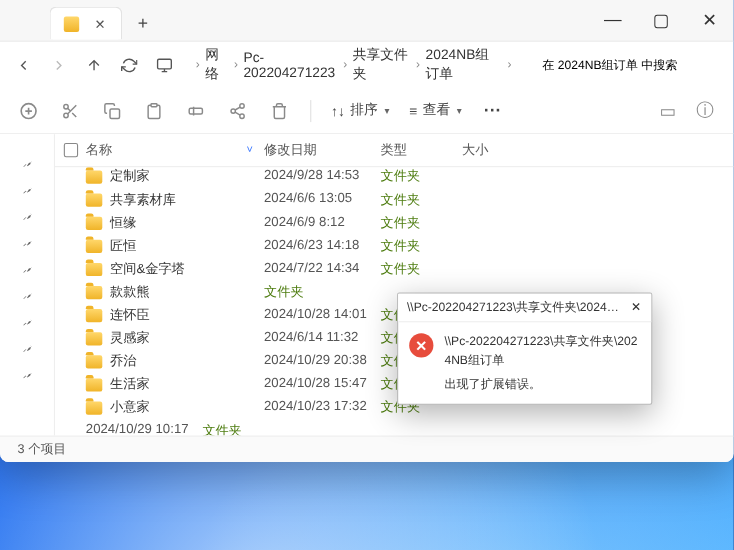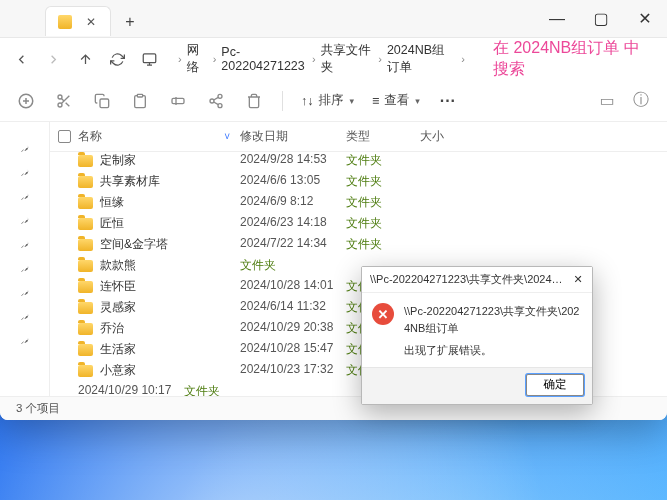--- a/index.html
+++ b/index.html
@@ -12,21 +12,21 @@
 .tab-ico{width:14px;height:14px;background:linear-gradient(#ffd76a,#f0b429);border-radius:2px}
 .tab-x{width:14px;height:14px;display:flex;align-items:center;justify-content:center;color:#555;margin-left:4px}
 .newtab{width:26px;height:26px;margin:6px 0 0 6px;display:flex;align-items:center;justify-content:center;color:#444;border-radius:4px}
 .winctrl{margin-left:auto;display:flex}
 .wcbtn{width:44px;height:38px;display:flex;align-items:center;justify-content:center;color:#333}
 .addr{height:42px;display:flex;align-items:center;padding:0 12px;gap:14px;background:#fff}
 .nav-ico{width:18px;height:18px;display:flex;align-items:center;justify-content:center;color:#555}
 .crumbs{flex:1;display:flex;align-items:center;gap:3px;font-size:12.5px;color:#333;padding:0 6px;height:30px;border-radius:4px}
 .crumb{padding:2px 2px}
 .chev{color:#888;font-size:11px}
-.search{width:170px;font-size:16px;color:#ec4899;padding:0 8px;height:28px;display:flex;align-items:center}
+.search{width:170px;font-size:11px;color:#000000;padding:0 8px;height:28px;display:flex;align-items:center}
 .toolbar{height:42px;display:flex;align-items:center;padding:0 16px;gap:18px;border-bottom:1px solid #eee;background:#fff}
 .tbico{width:20px;height:20px;display:flex;align-items:center;justify-content:center;color:#8a8a8a}
 .tbsep{width:1px;height:20px;background:#e0e0e0}
 .tblbl{display:flex;align-items:center;gap:5px;font-size:12.5px;color:#444}
 .cd{font-size:9px;color:#666;margin-left:1px}
 .tbright{margin-left:auto;display:flex;gap:14px}
 .body{flex:1;display:flex;background:#fff;min-height:0}
 .gutter{width:50px;border-right:1px solid #eee;padding-top:8px}
 .pin{width:16px;height:10px;margin:14px auto 0;color:#666;display:flex;align-items:center;justify-content:center}
 .list{flex:1;display:flex;flex-direction:column;min-height:0}
@@ -363,17 +363,14 @@
       <span style="overflow:hidden;text-overflow:ellipsis;white-space:nowrap">\\Pc-202204271223\共享文件夹\2024NB组订单</span>
       <div class="dlg-x">✕</div>
     </div>
     <div class="dlg-b">
       <div class="err">✕</div>
       <div class="dlg-txt">
         <div style="word-break:break-all">\\Pc-202204271223\共享文件夹\2024NB组订单</div>
         <div style="margin-top:6px">出现了扩展错误。</div>
       </div>
     </div>
-    <div class="dlg-f">
-      <div class="dlg-btn">确定</div>
-    </div>
   </div>
 </div>
 
 </body></html>

